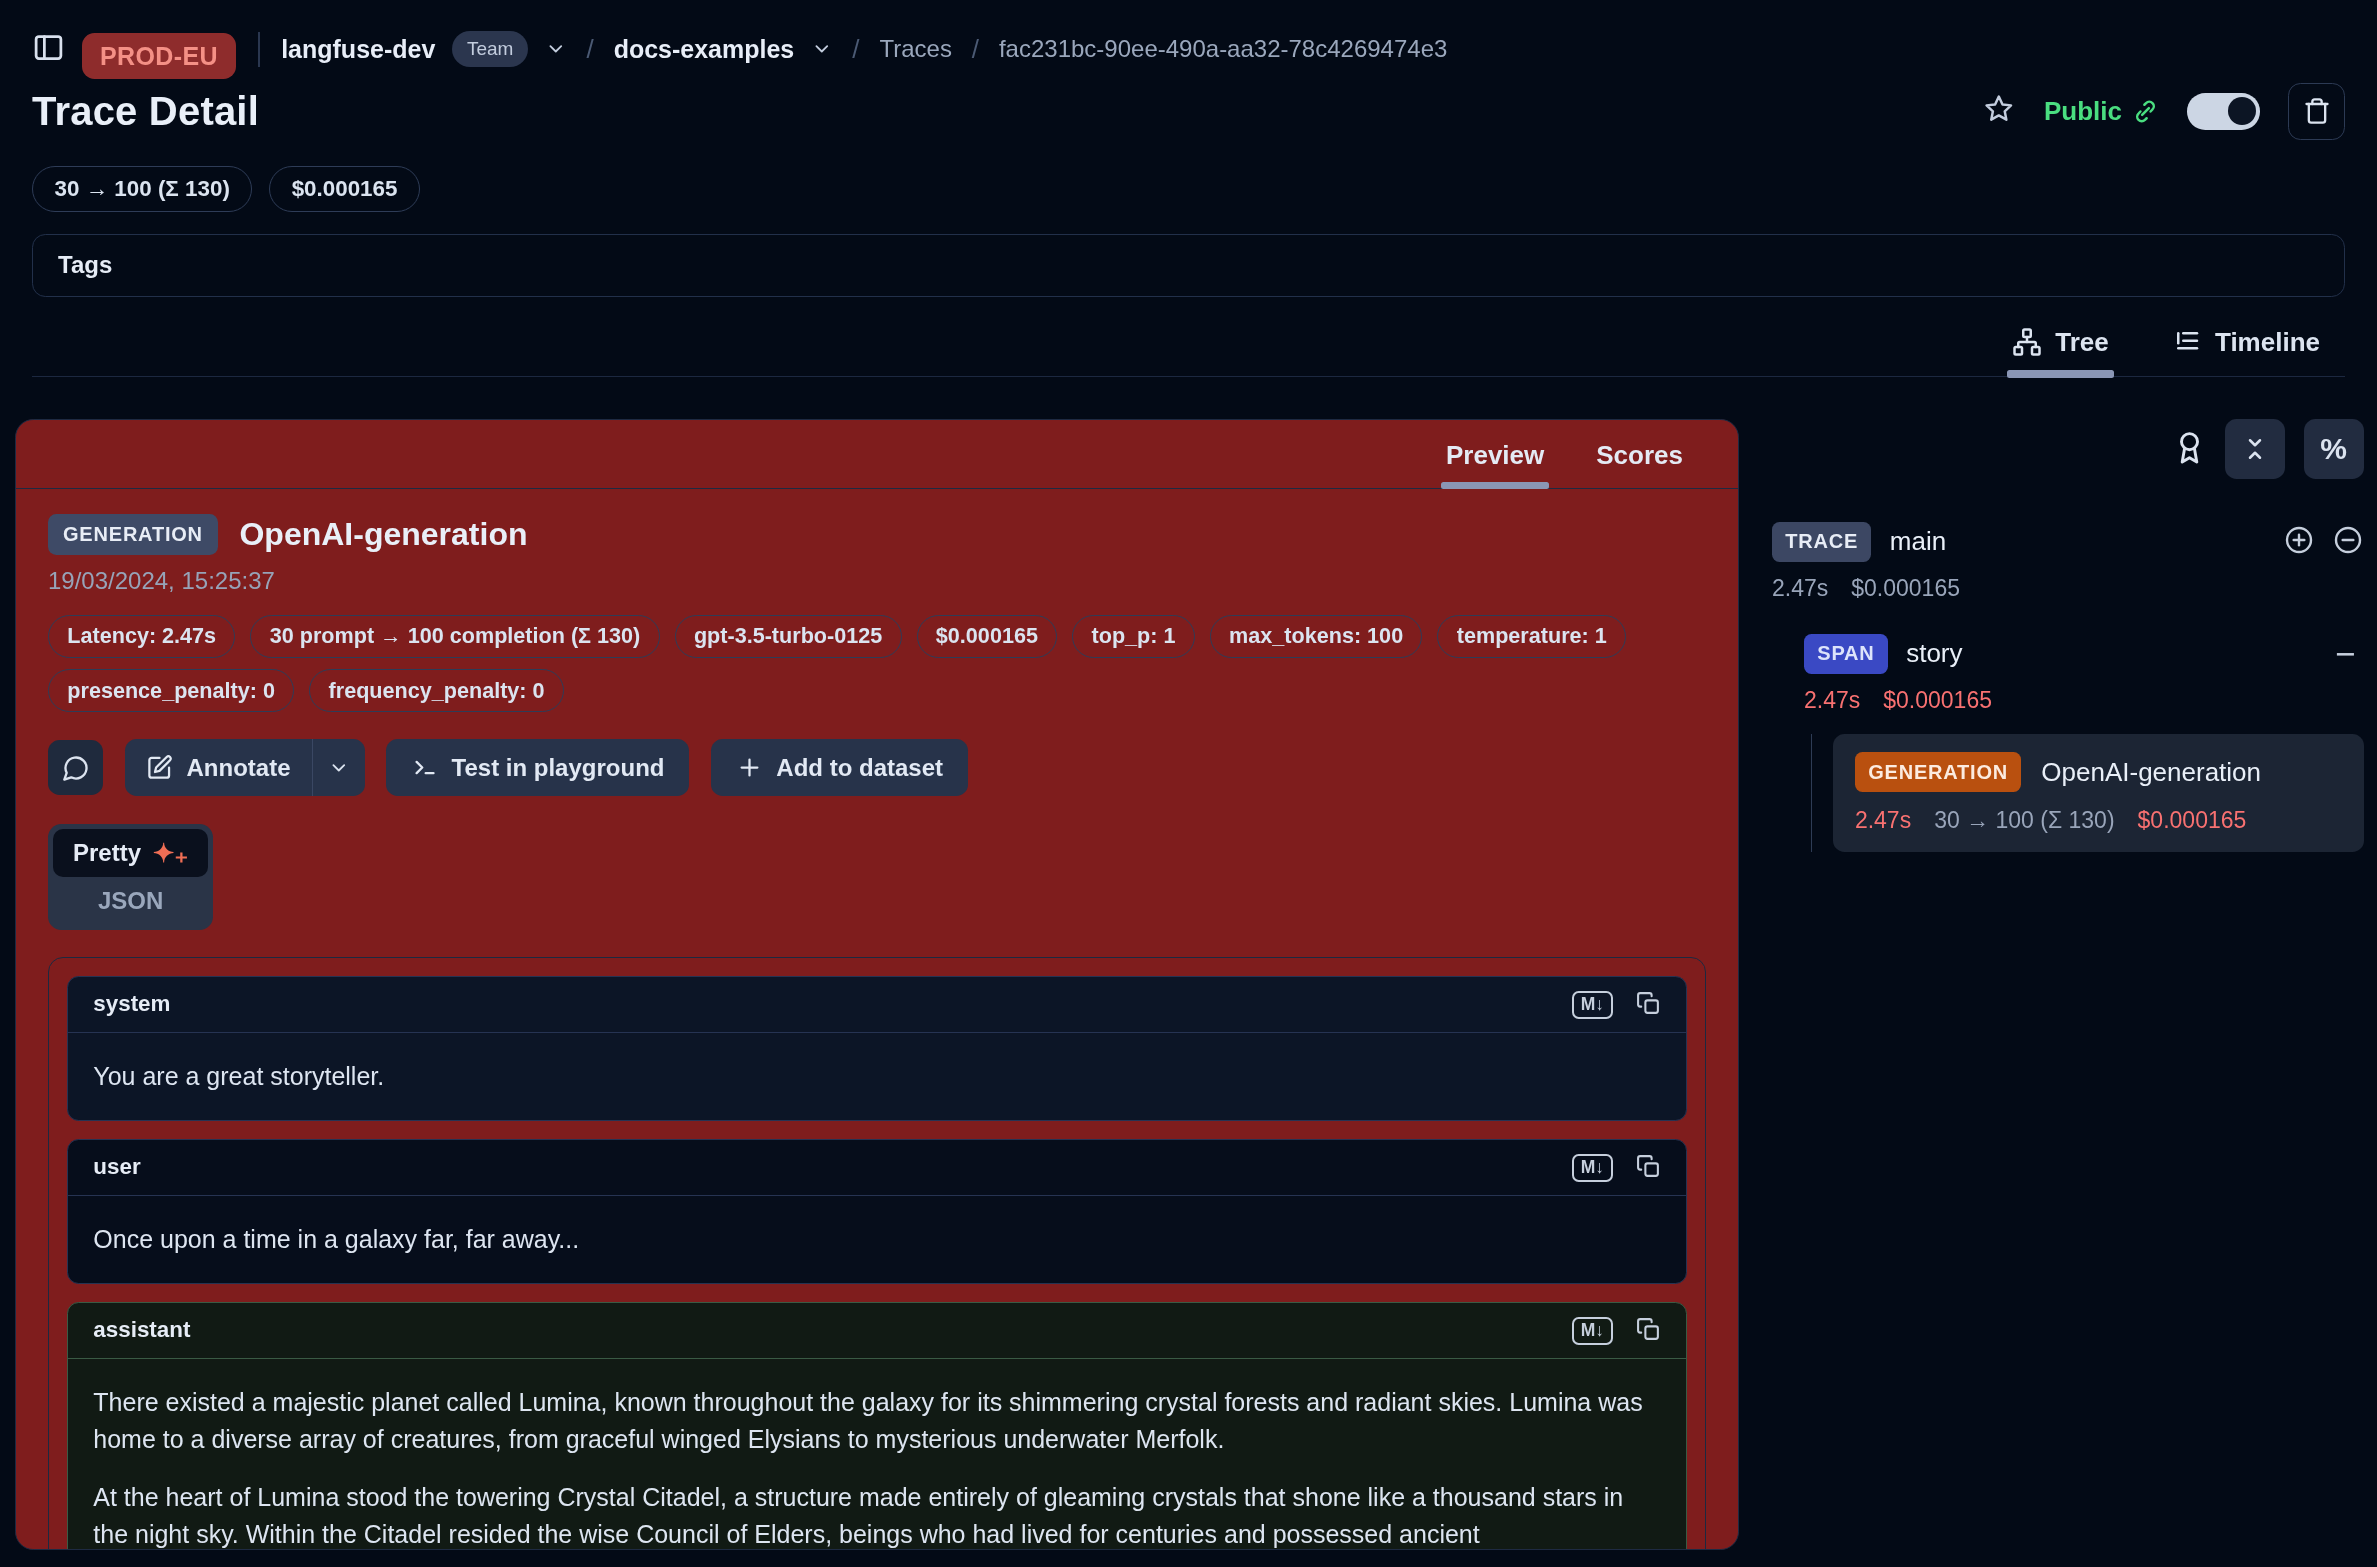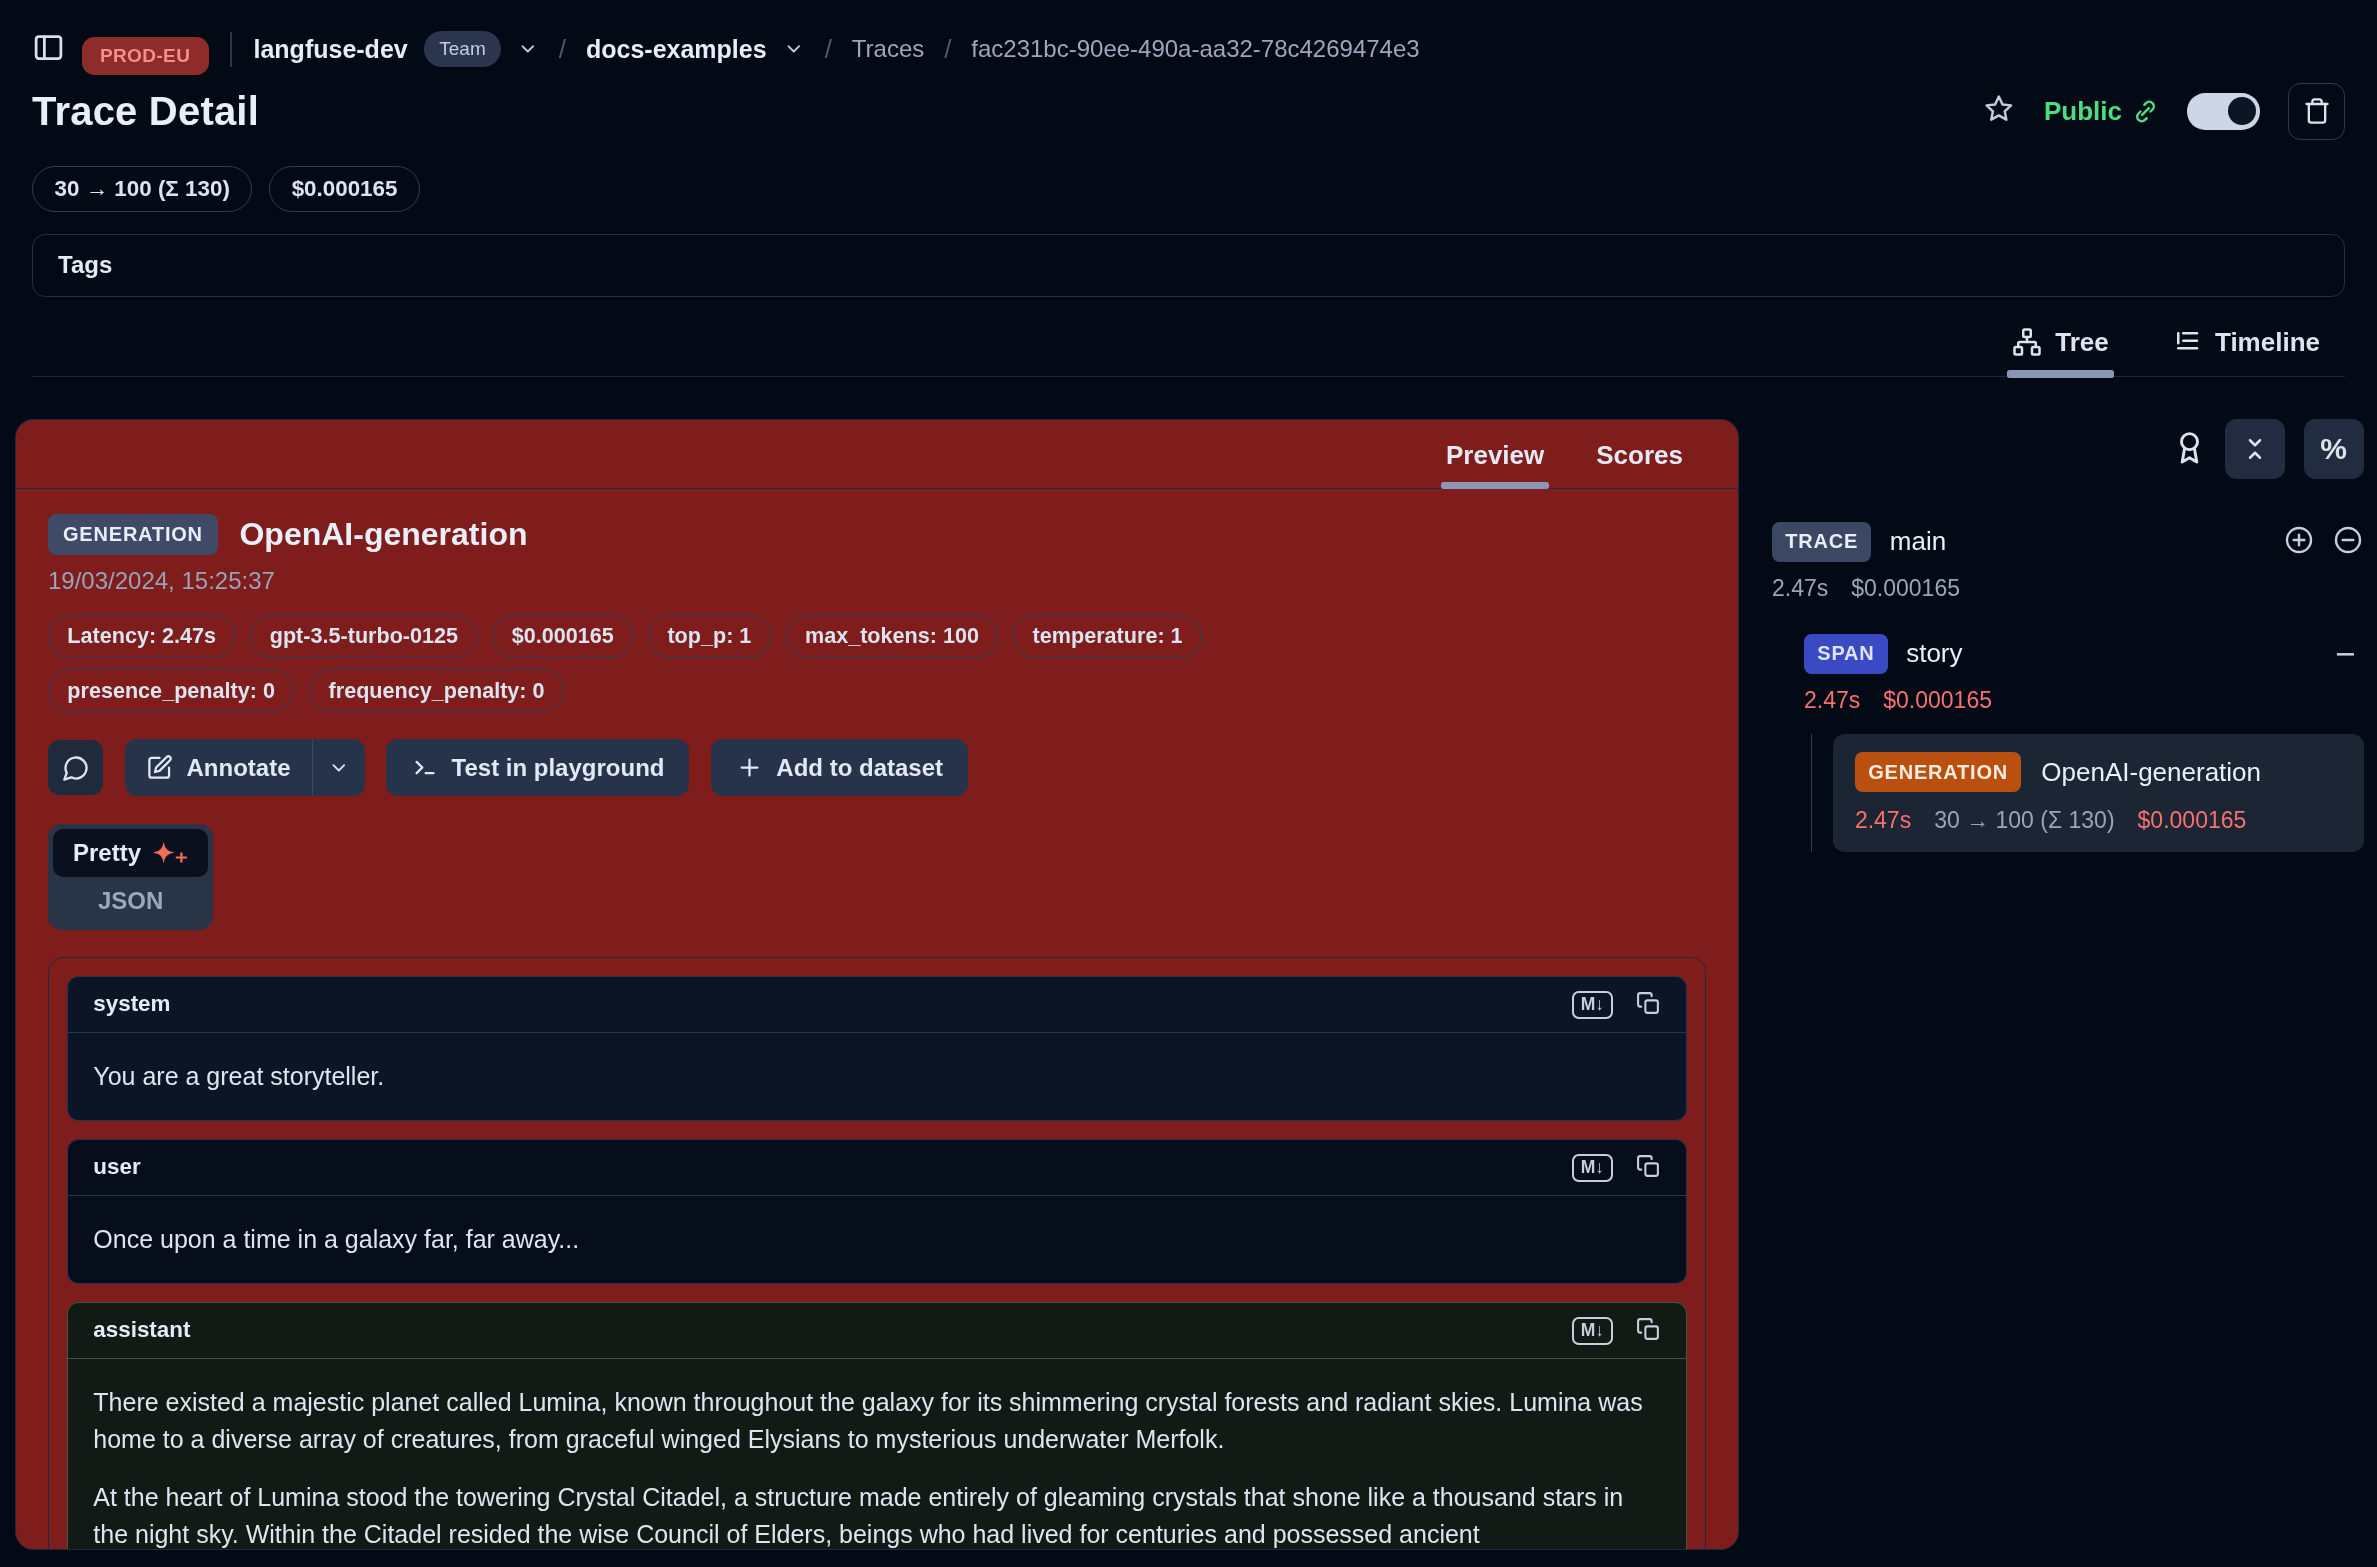--- a/index.html
+++ b/index.html
@@ -4,21 +4,21 @@
 <style>
   html,body{margin:0;padding:0;background:#030a16;}
   body{width:2377px;height:1568px;overflow:hidden;color:#dde5f1;
        font-family:"Liberation Sans",sans-serif;-webkit-font-smoothing:antialiased;}
   .icon{display:inline-flex;align-items:center;justify-content:center;flex:none;}
   svg{display:block;}
   
   .topbar{padding:21.6px 32px 0 32px;}
   .breadcrumb{display:flex;align-items:center;gap:16.6px;height:55px;font-size:24px;}
   .panel-btn{background:none;border:none;color:#d9e1ee;padding:0;cursor:pointer;}
-  .env-badge{background:#8e2c2c;color:#f49086;font-weight:700;font-size:19px;
+  .env-badge{background:#8e2c2c;color:#f49086;font-weight:700;font-size:25px;
              padding:8.3px 18.3px;border-radius:12.5px;letter-spacing:0.4px;margin-top:14px;}
   .bc-divider{width:1.7px;height:35px;background:#2a3750;margin:0 5px;}
   .org-name{font-weight:600;font-size:25px;color:#e8eef8;}
   .team-pill{background:#2b364e;color:#c3cdde;font-size:19px;padding:6.7px 15px;border-radius:830px;}
   .bc-chev{color:#c3cdde;}
   .bc-sep{color:#4b5a74;font-size:26px;margin:0 3.3px;}
   .bc-muted{color:#9aa7bc;}
   .bc-strong{color:#e8eef8;font-weight:600;font-size:25px;}
   .title-row{display:flex;justify-content:space-between;align-items:center;margin-top:3.3px;height:63px;}
   .page-title{font-size:40px;font-weight:800;margin:0;color:#e9eff8;letter-spacing:0.2px;}
@@ -239,20 +239,21 @@
 
     <div class="card-body">
       <div class="obs-header">
         <span class="type-badge">GENERATION</span>
         <span class="obs-title">OpenAI-generation</span>
       </div>
       <div class="timestamp">19/03/2024, 15:25:37</div>
 
       <div class="pill-row">
         <span class="pill-sm">Latency: 2.47s</span>
+        <span class="pill-sm">30 prompt → 100 completion (Σ 130)</span>
         <span class="pill-sm">gpt-3.5-turbo-0125</span>
         <span class="pill-sm">$0.000165</span>
         <span class="pill-sm">top_p: 1</span>
         <span class="pill-sm">max_tokens: 100</span>
         <span class="pill-sm">temperature: 1</span>
       </div>
       <div class="pill-row" style="margin-top:11.6px;">
         <span class="pill-sm">presence_penalty: 0</span>
         <span class="pill-sm">frequency_penalty: 0</span>
       </div>

